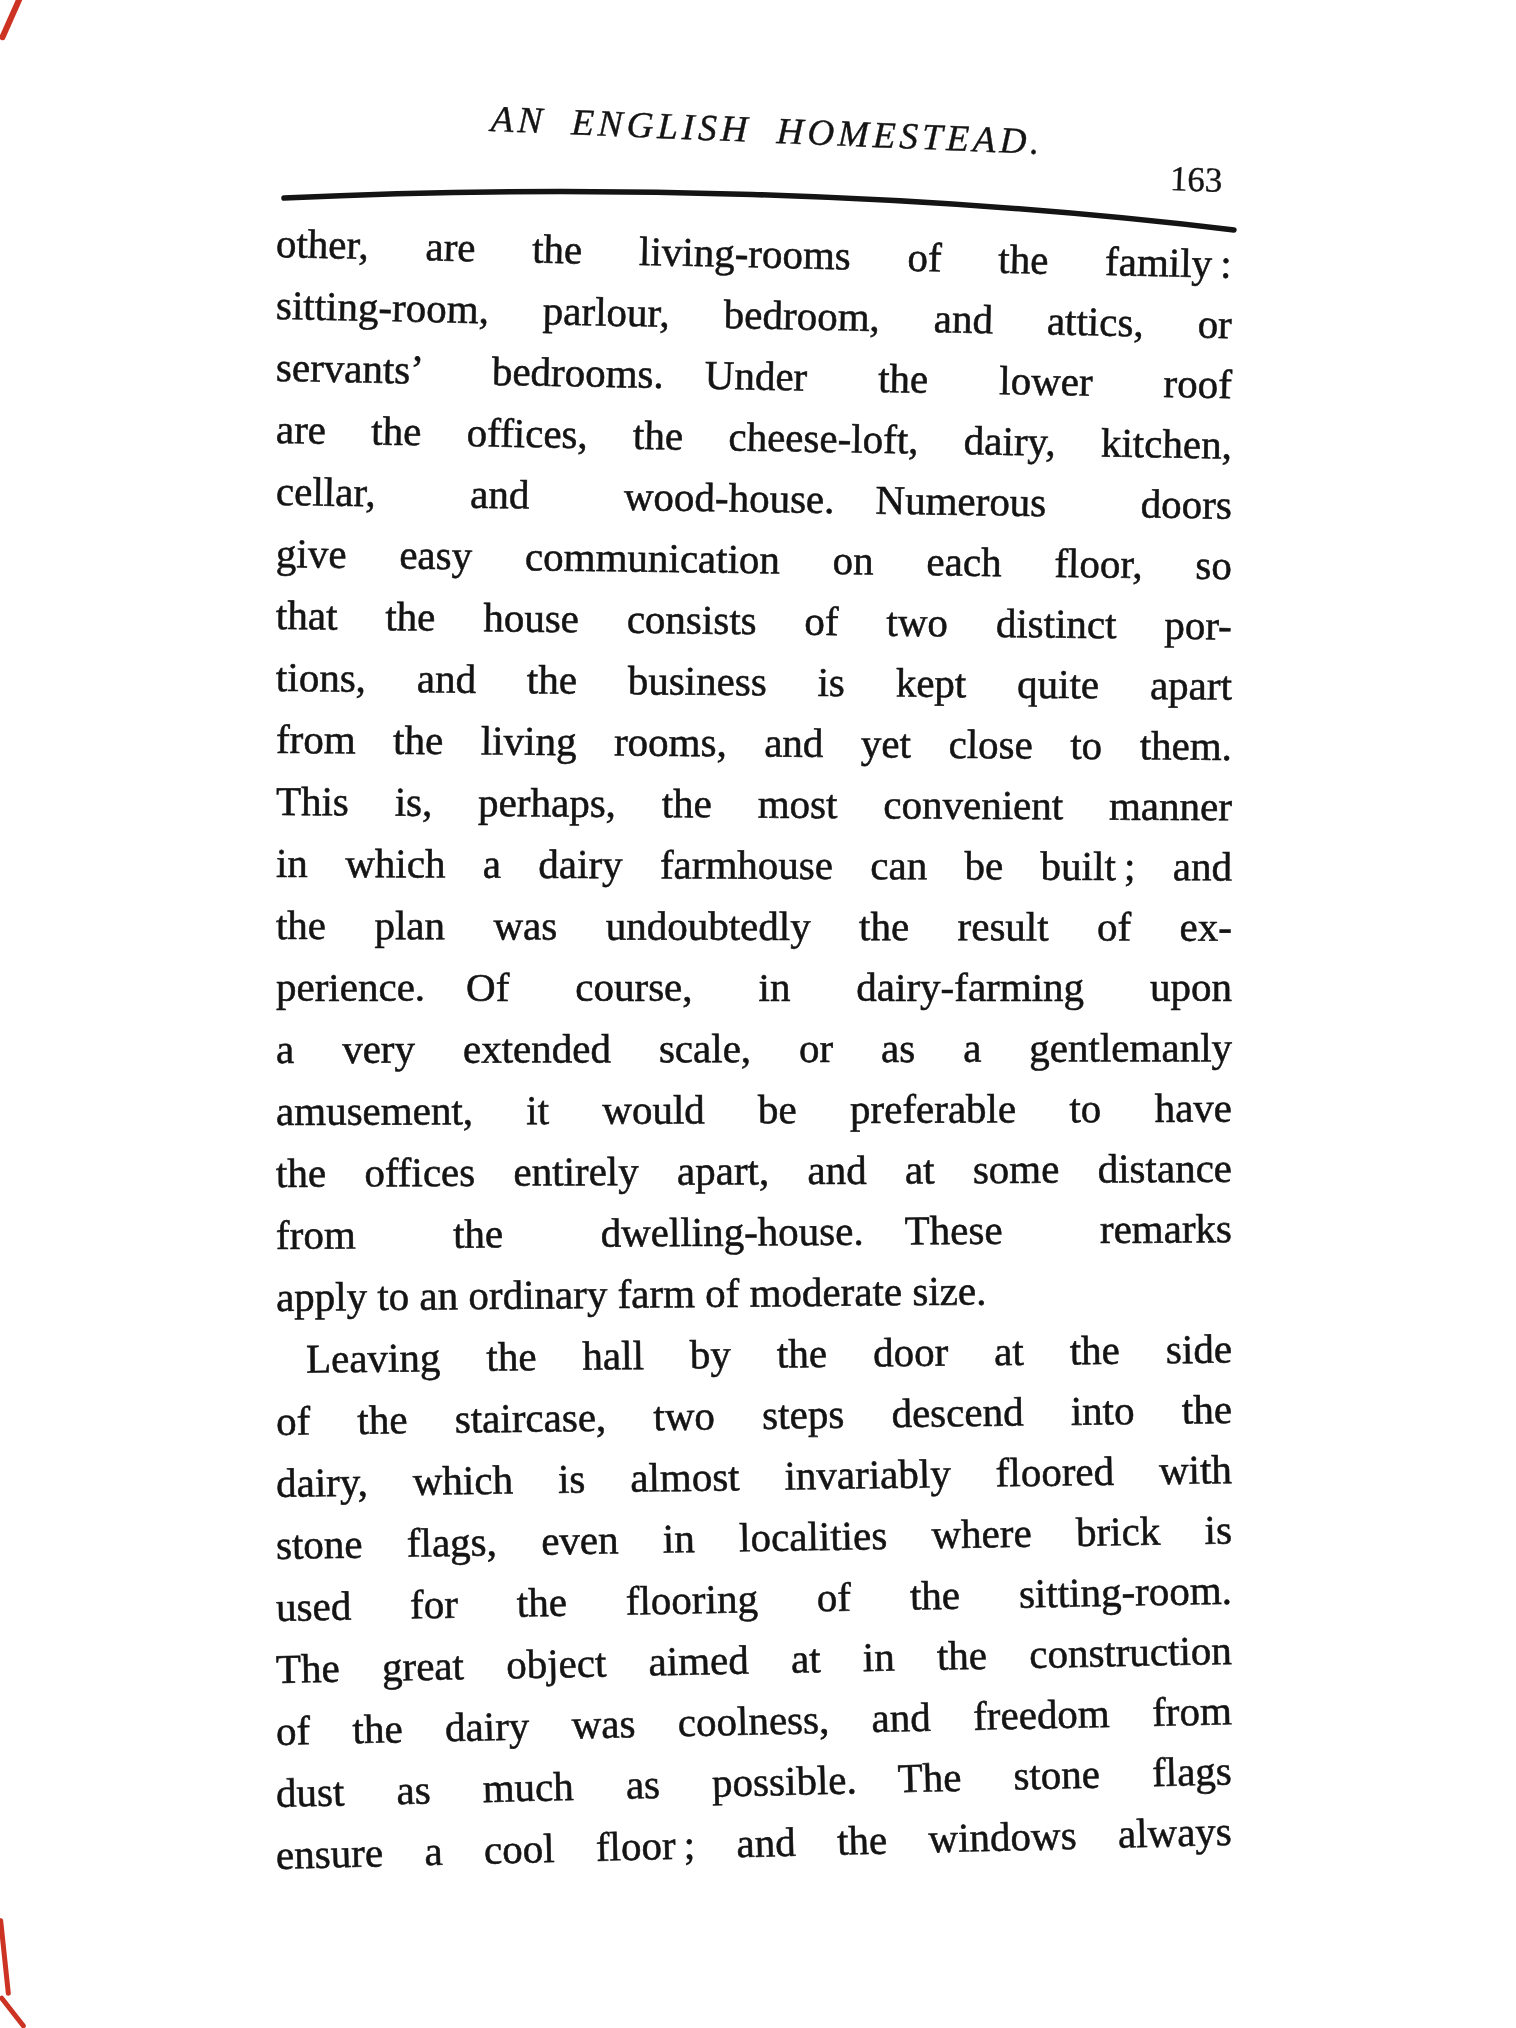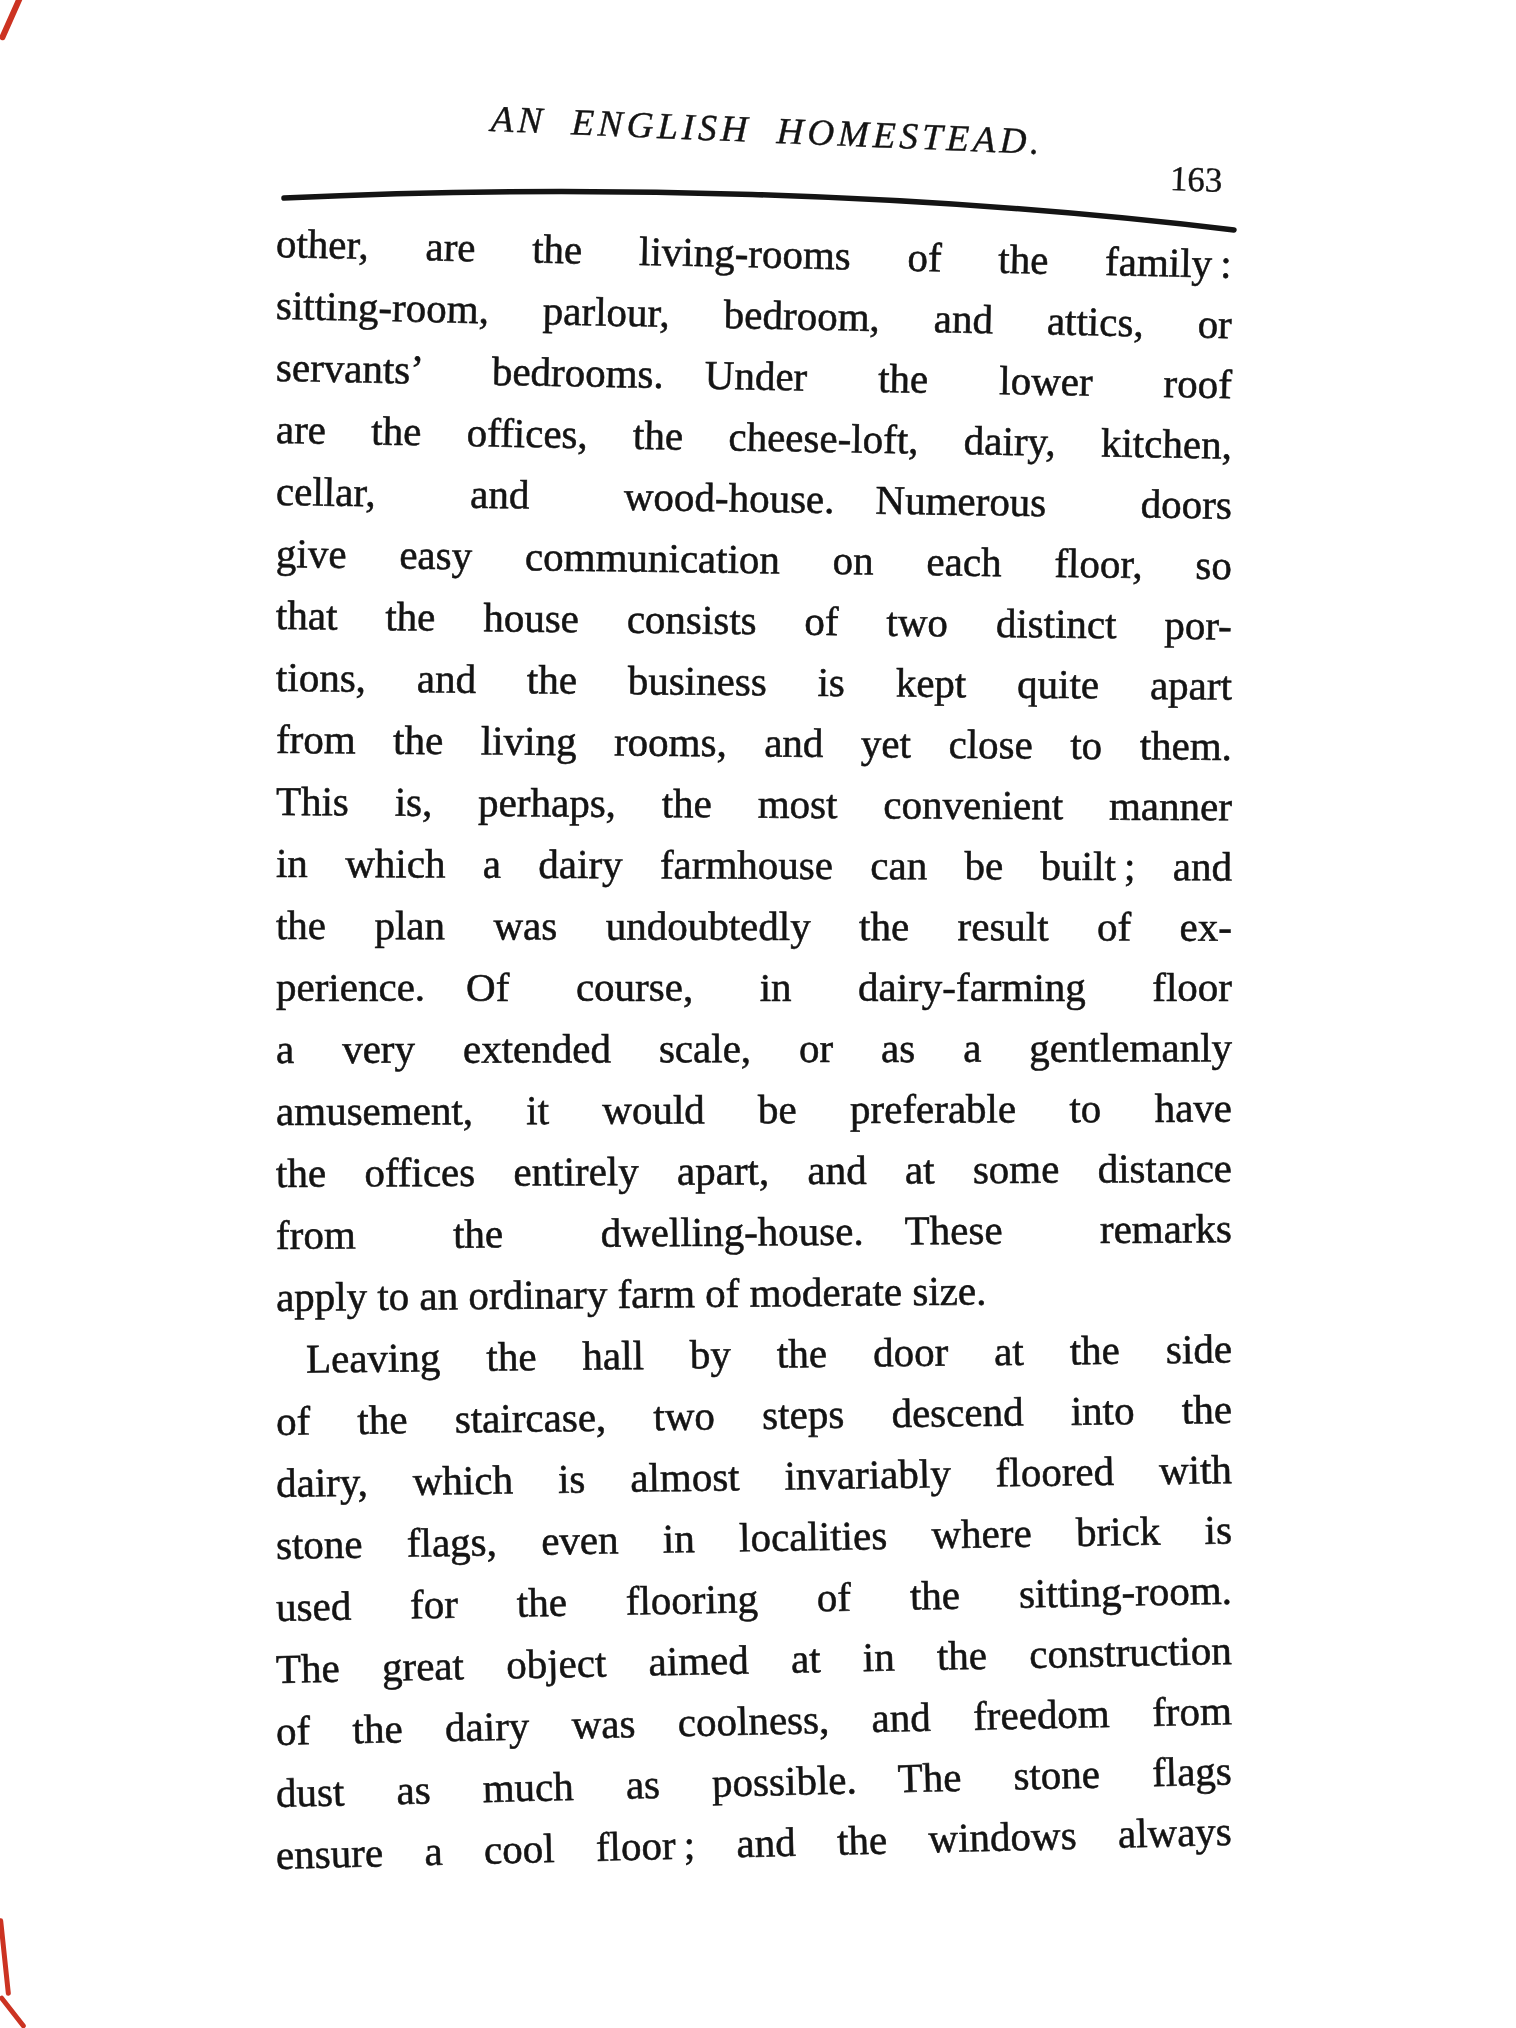--- a/index.html
+++ b/index.html
@@ -105,21 +105,21 @@
       <div class="text-line" style="transform: rotate(1.04deg);">servants’ bedrooms. Under the lower roof</div>
       <div class="text-line" style="transform: rotate(0.94deg);">are the offices, the cheese-loft, dairy, kitchen,</div>
       <div class="text-line" style="transform: rotate(0.83deg);">cellar, and wood-house. Numerous doors</div>
       <div class="text-line" style="transform: rotate(0.73deg);">give easy communication on each floor, so</div>
       <div class="text-line" style="transform: rotate(0.63deg);">that the house consists of two distinct por-</div>
       <div class="text-line" style="transform: rotate(0.52deg);">tions, and the business is kept quite apart</div>
       <div class="text-line" style="transform: rotate(0.42deg);">from the living rooms, and yet close to them.</div>
       <div class="text-line" style="transform: rotate(0.32deg);">This is, perhaps, the most convenient manner</div>
       <div class="text-line" style="transform: rotate(0.21deg);">in which a dairy farmhouse can be built ; and</div>
       <div class="text-line" style="transform: rotate(0.11deg);">the plan was undoubtedly the result of ex-</div>
-      <div class="text-line" style="transform: rotate(0deg);">perience. Of course, in dairy-farming floor</div>
+      <div class="text-line" style="transform: rotate(0deg);">perience. Of course, in dairy-farming upon</div>
       <div class="text-line" style="transform: rotate(-0.1deg);">a very extended scale, or as a gentlemanly</div>
       <div class="text-line" style="transform: rotate(-0.2deg);">amusement, it would be preferable to have</div>
       <div class="text-line" style="transform: rotate(-0.31deg);">the offices entirely apart, and at some distance</div>
       <div class="text-line" style="transform: rotate(-0.41deg);">from the dwelling-house. These remarks</div>
       <div class="text-line para-end" style="transform: rotate(-0.52deg);">apply to an ordinary farm of moderate size.</div>
       <div class="text-line indent" style="transform: rotate(-0.62deg);">Leaving the hall by the door at the side</div>
       <div class="text-line" style="transform: rotate(-0.72deg);">of the staircase, two steps descend into the</div>
       <div class="text-line" style="transform: rotate(-0.83deg);">dairy, which is almost invariably floored with</div>
       <div class="text-line" style="transform: rotate(-0.93deg);">stone flags, even in localities where brick is</div>
       <div class="text-line" style="transform: rotate(-1.03deg);">used for the flooring of the sitting-room.</div>

